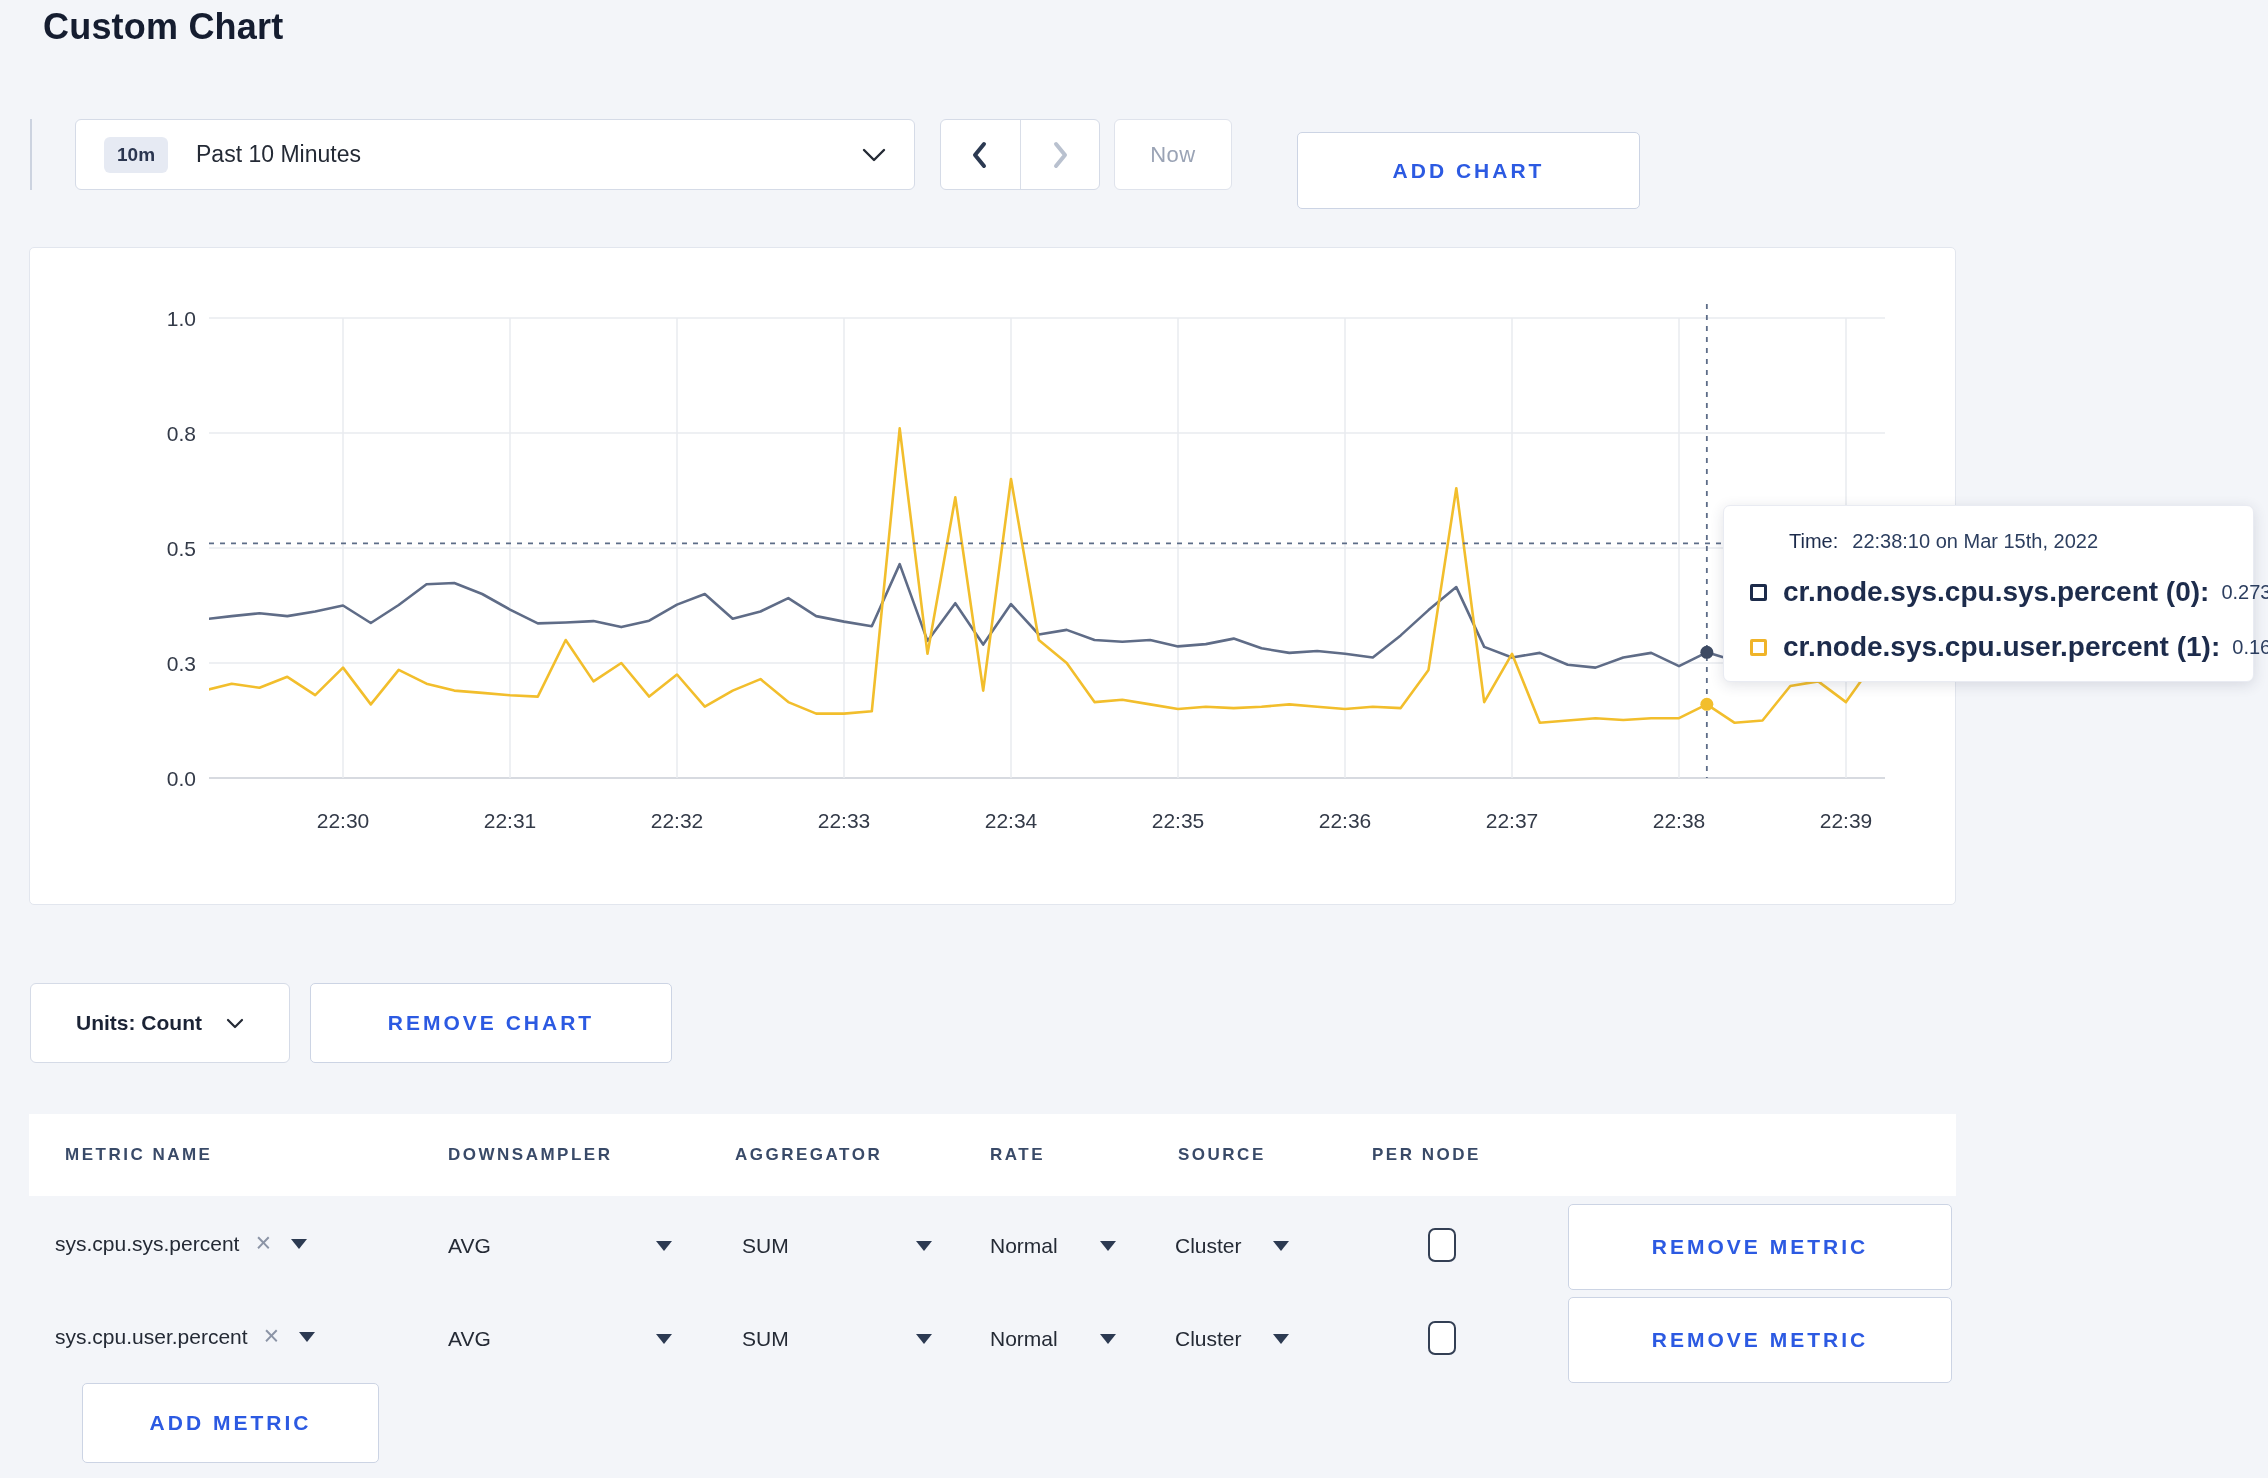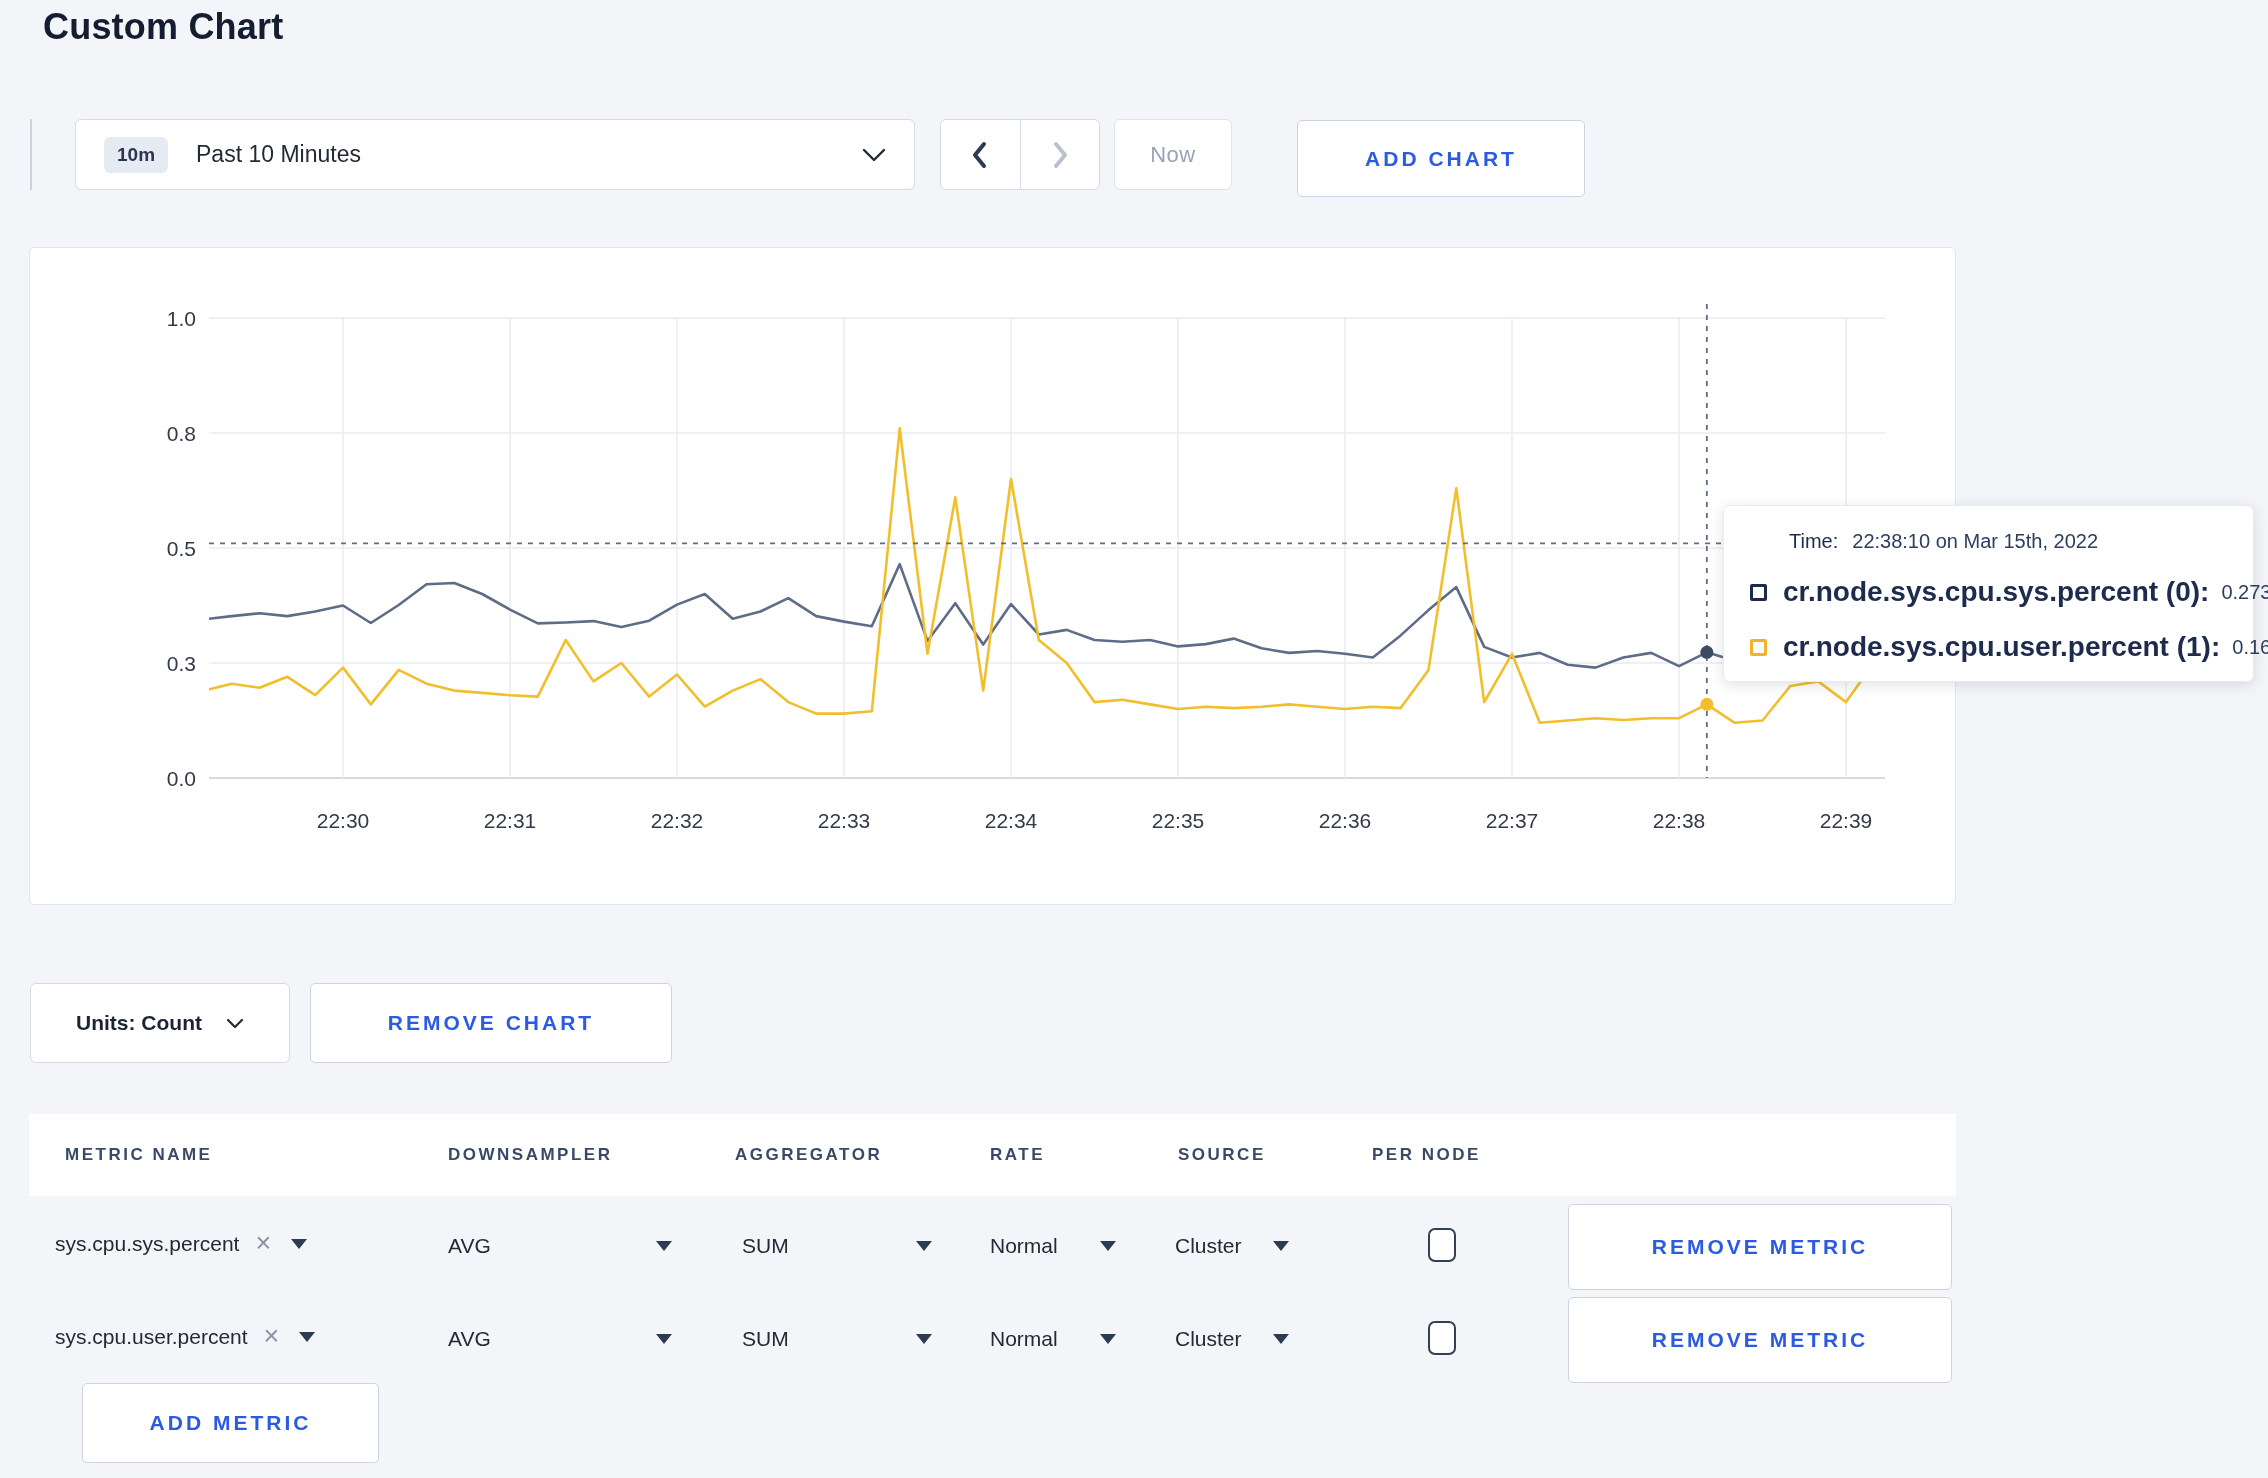--- a/index.html
+++ b/index.html
@@ -34,21 +34,21 @@
   }
   .arrow-cell { flex:1; display:flex; align-items:center; justify-content:center; cursor:pointer; }
   .arrow-cell:first-child { border-right:1.5px solid #d9dee8; }
   .now-button {
     position:absolute; left:1114px; top:119px; width:118px; height:71px;
     background:#fff; border:1.5px solid #dfe3ec; border-radius:6px;
     display:flex; align-items:center; justify-content:center;
     font-size:22px; color:#9aa3b5; letter-spacing:.5px; cursor:default;
   }
   .add-chart-button {
-    position:absolute; left:1297px; top:120px; width:288px; height:77px;
+    position:absolute; left:1297px; top:132px; width:343px; height:77px;
   }
   .blue-outline-btn {
     width:100%; height:100%;
     background:#fff; border:1.5px solid #ccd4e4; border-radius:5px;
     display:flex; align-items:center; justify-content:center;
     font-size:21px; font-weight:600; letter-spacing:3px; color:#2c5ae2;
     cursor:pointer;
   }
   
   .chart-card {

